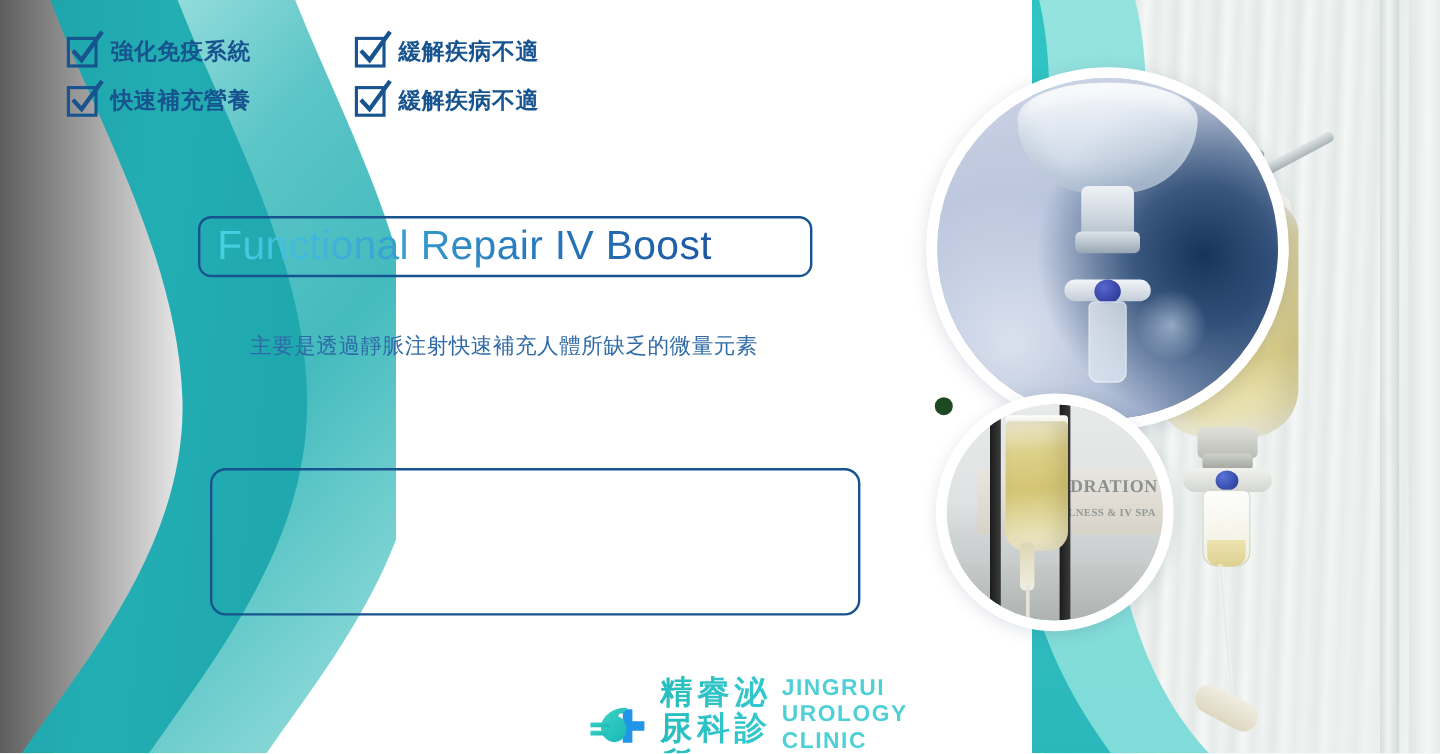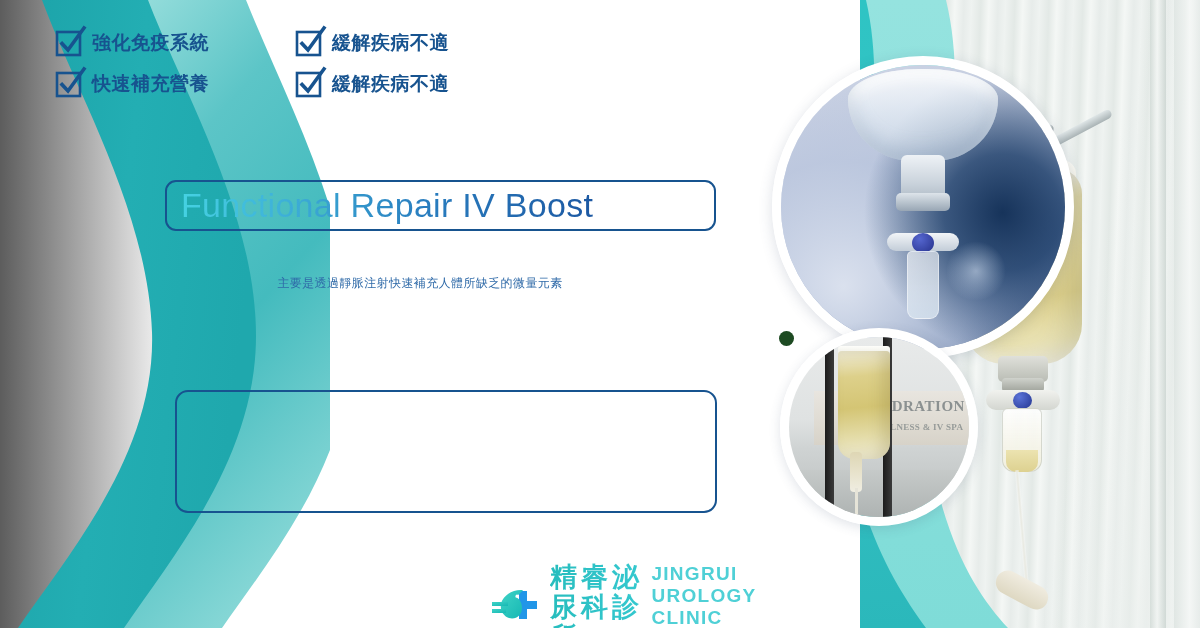--- a/index.html
+++ b/index.html
@@ -246,21 +246,21 @@
     position:absolute; left:158px; top:74px;
     font-size:62px; font-weight:bold;
     letter-spacing:1px;
     color:#17538f;
     white-space:nowrap;
     line-height:1;
   }
 
   .subtitle-box {
     position:absolute; left:165px; top:180px;
-    width:551px; height:51px;
+    width:512px; height:51px;
     border:2px solid #17538f;
     border-radius:11px;
     display:flex; align-items:center;
   }
   .subtitle-text {
     margin-left:14px;
     font-size:34px;
     font-weight:500;
     letter-spacing:.3px;
     white-space:nowrap;
@@ -268,21 +268,21 @@
     -webkit-background-clip:text;
     background-clip:text;
     color:transparent;
     -webkit-text-fill-color:transparent;
   }
 
   .desc {
     position:absolute; left:140px; top:274px;
     width:560px;
     text-align:center;
-    font-size:12px;
+    font-size:18px;
     line-height:1.62;
     color:#2f6aa8;
     letter-spacing:.4px;
   }
 
   .features-box {
     position:absolute; left:175px; top:390px;
     width:542px; height:123px;
     border:2px solid #17538f;
     border-radius:13px;

